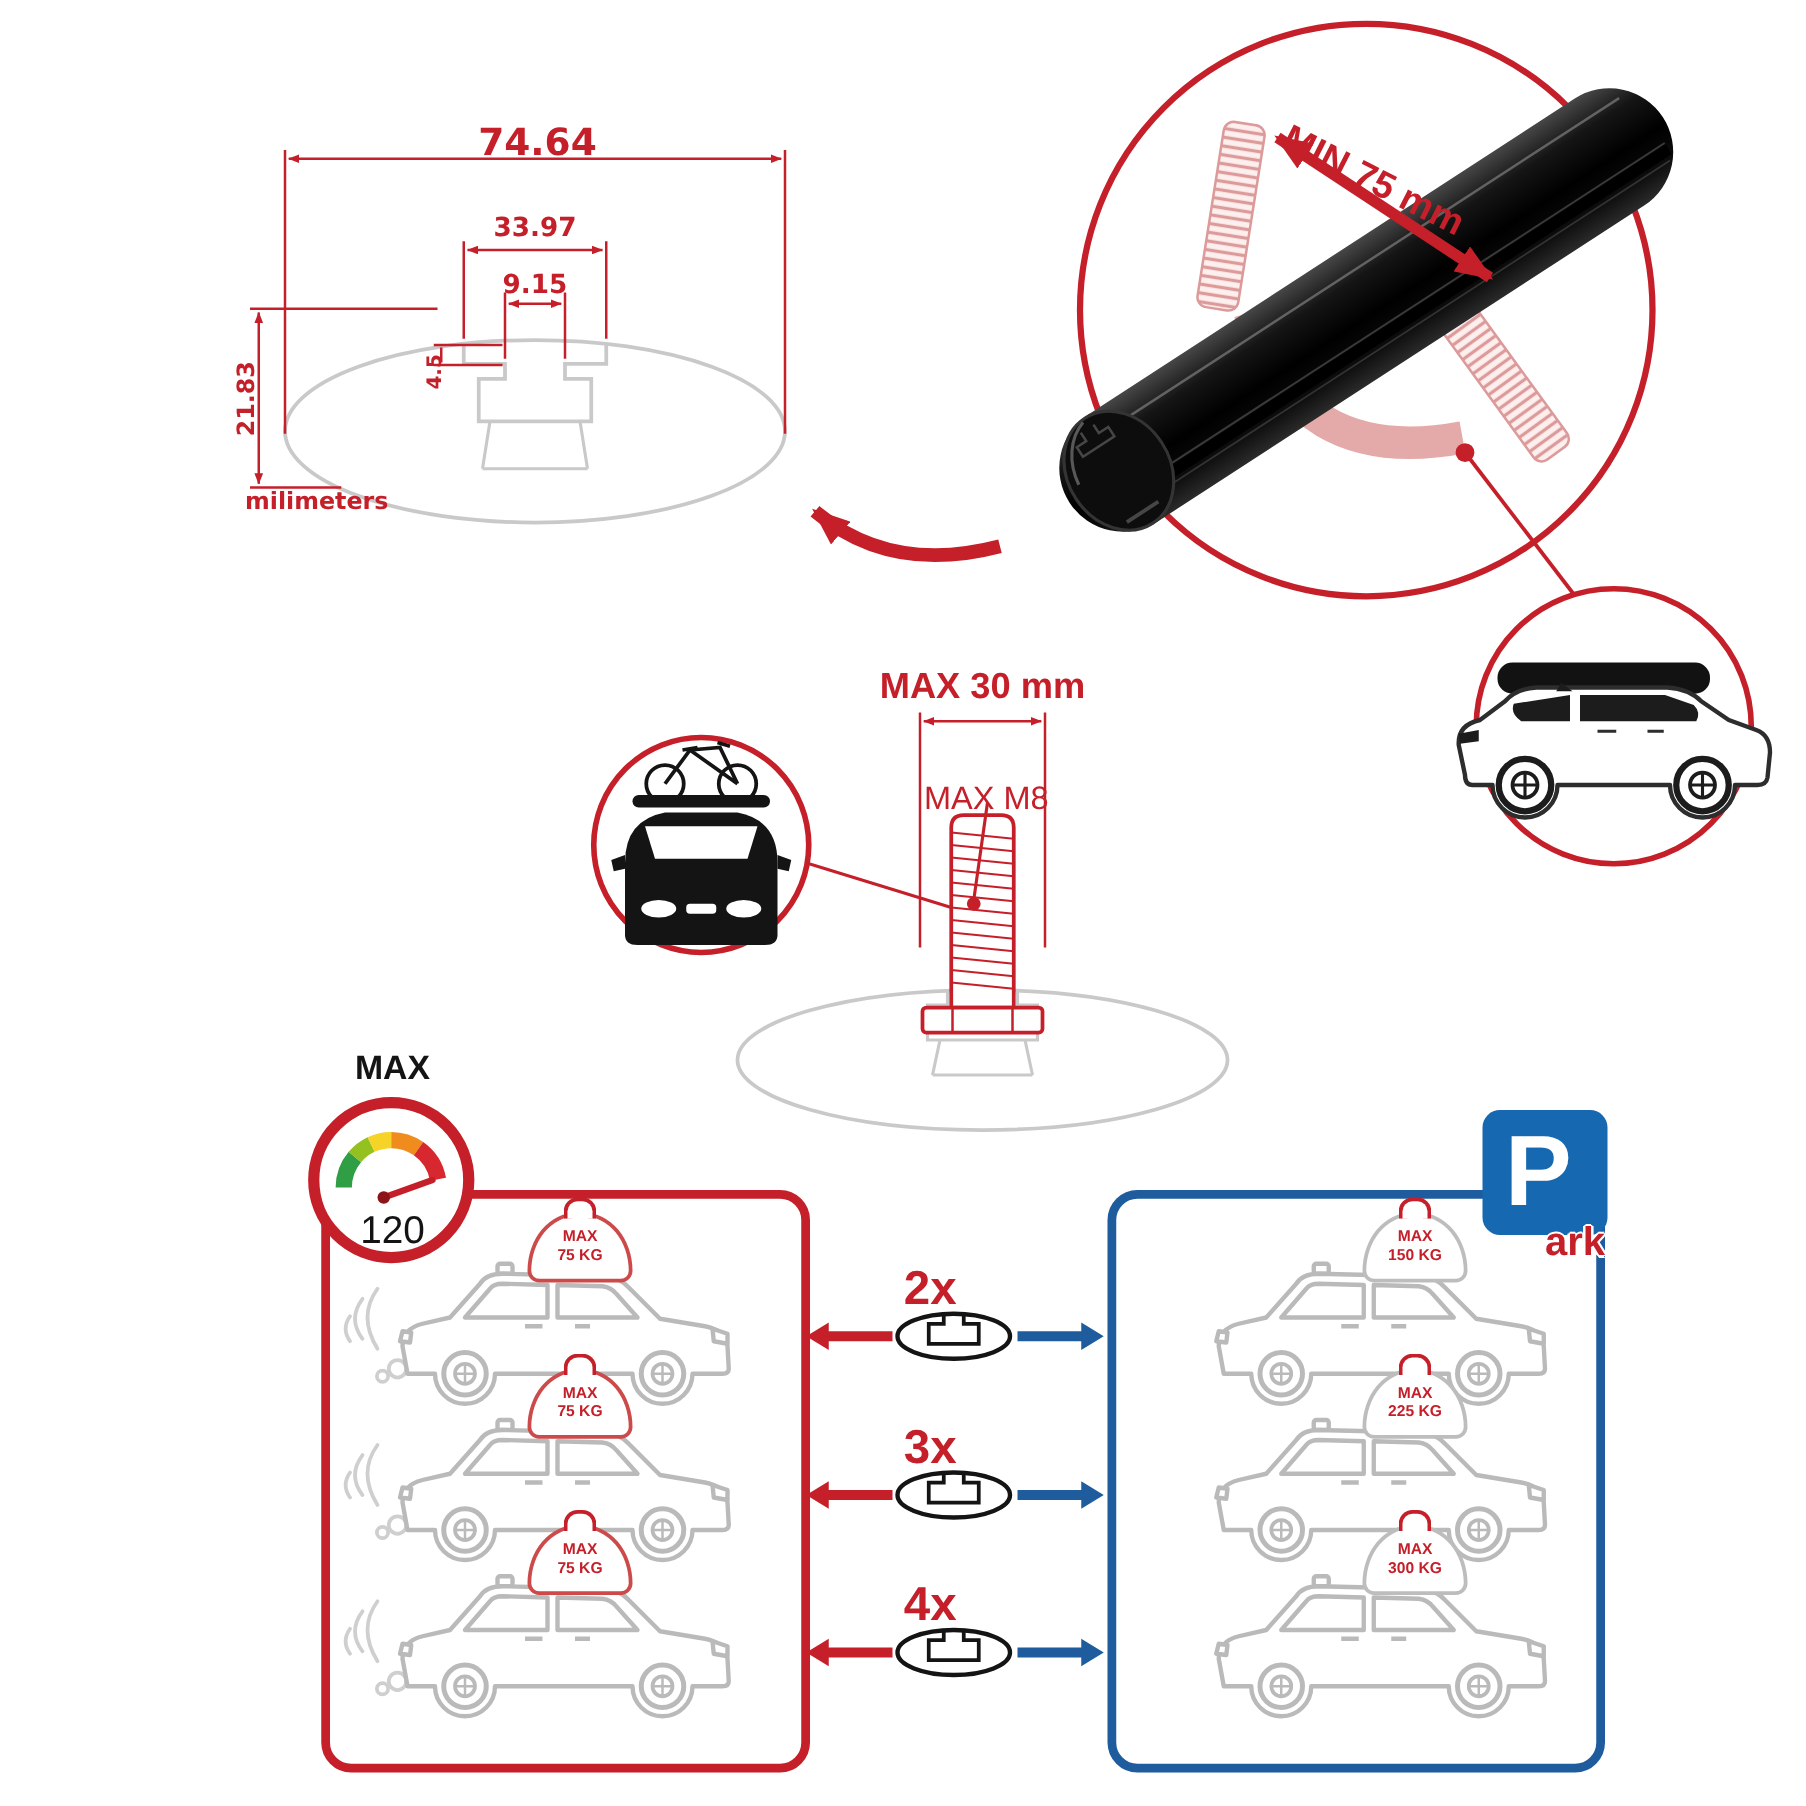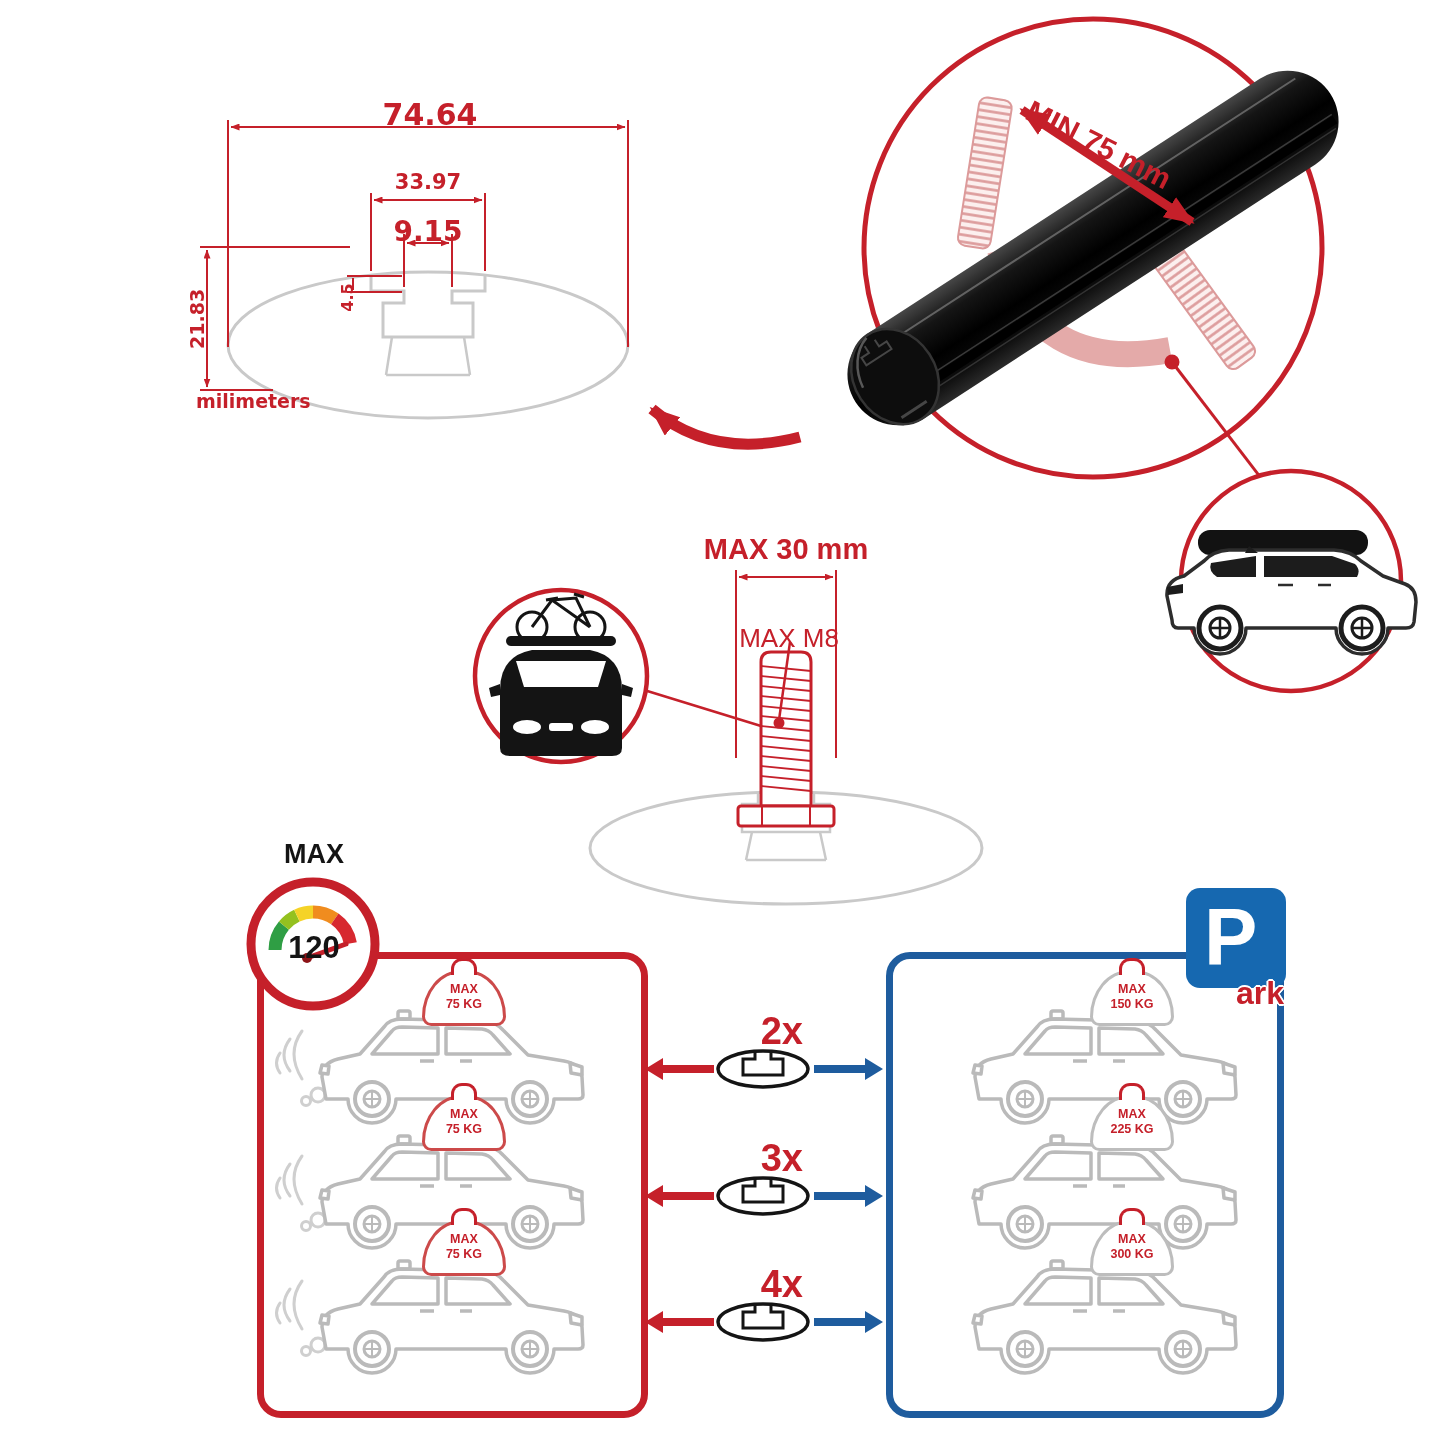--- a/index.html
+++ b/index.html
@@ -19,21 +19,21 @@
   .bag.grayb{border-color:#bdbdbd;}
   .bag::before{content:"";position:absolute;top:-15px;left:50%;transform:translateX(-50%);
        width:20px;height:14px;border:3px solid #c5202a;border-bottom:none;border-radius:11px 11px 0 0;background:#fff;}
   .bag .l1,.bag .l2{display:block;font:700 12.5px "Liberation Sans",sans-serif;color:#c5202a;line-height:1.2;}
   .bag .l1{margin-top:9px;}
   .marrow{position:absolute;width:62px;height:8px;z-index:2;}
   .marrow.r{background:#c5202a;}
   .marrow.r::before{content:"";position:absolute;left:-18px;top:-7px;border:11px solid transparent;border-right:18px solid #c5202a;}
   .marrow.b{background:#1e5c9e;}
   .marrow.b::after{content:"";position:absolute;right:-18px;top:-7px;border:11px solid transparent;border-left:18px solid #1e5c9e;}
-  .mult{position:absolute;left:723px;width:80px;text-align:right;font:700 38px "Liberation Sans",sans-serif;color:#c5202a;}
+  .mult{position:absolute;left:723px;width:80px;text-align:left;font:700 38px "Liberation Sans",sans-serif;color:#c5202a;}
   .micon{position:absolute;left:715px;z-index:2;}
   .psign{position:absolute;left:1186px;top:888px;width:100px;height:100px;background:#1668b0;border-radius:14px;z-index:6;}
   .pletter{position:absolute;left:18px;top:0;font:700 80px "Liberation Sans",sans-serif;color:#fff;line-height:98px;}
   .psuffix{position:absolute;left:50px;top:56px;font:700 32px "Liberation Sans",sans-serif;color:#c5202a;
      text-shadow:-2px 0 #fff,2px 0 #fff,0 -2px #fff,0 2px #fff,-1px -1px #fff,1px 1px #fff,1px -1px #fff,-1px 1px #fff;margin-top:31px;}
 </style>
 </head>
 <body>
 
 <div id="canvas">
@@ -102,21 +102,21 @@
       <line x1="307" y1="158" x2="349" y2="158" marker-start="url(#dimA)" marker-end="url(#dimA)"></line>
       <path d="M247,191 H302 M247,207 H302"></path>
       <line x1="253" y1="193" x2="253" y2="205"></line>
       <path d="M100,162 H250 M100,305 H173"></path>
       <line x1="107" y1="165" x2="107" y2="302" marker-start="url(#dimA)" marker-end="url(#dimA)"></line>
     </g>
     <path d="M700,352 Q612,375 552,324" stroke="#c5202a" stroke-width="11" fill="none" marker-end="url(#bigA)"></path>
   </svg>
   <span class="t dim ctr" style="left:355px;top:97px;width:150px;font-size:30px">74.64</span>
   <span class="t dim ctr" style="left:368px;top:170px;width:120px;font-size:21px">33.97</span>
-  <span class="t dim ctr" style="left:378px;top:215px;width:100px;font-size:28px">9.15</span>
+  <span class="t dim ctr" style="left:378px;top:215px;width:100px;font-size:21px">9.15</span>
   <span class="t dim ctr" style="left:327px;top:288px;width:40px;font-size:16px;transform:rotate(-90deg)">4.5</span>
   <span class="t dim ctr" style="left:167px;top:308px;width:60px;font-size:19px;transform:rotate(-90deg)">21.83</span>
   <span class="t dim" style="left:196px;top:390px;font-size:19px">milimeters</span>
 
   <svg class="abs" style="left:810px;top:10px" width="635" height="700" viewBox="0 0 635 700">
     <circle cx="283" cy="238" r="229" stroke="#c5202a" stroke-width="5" fill="none"></circle>
     <g stroke="#dc9a9a" stroke-width="2">
       <path d="M190,240 Q225,365 360,340" fill="none" stroke="#e4aaa9" stroke-width="26"></path>
       <g transform="rotate(9 175 165)">
           <rect x="158" y="88" width="33" height="150" rx="8" fill="url(#thrP)"></rect>
@@ -204,21 +204,21 @@
     <g fill="none" stroke-width="13">
       <path d="M32,78 A38,38 0 0 1 40.9,53.6" stroke="#2f9e44"></path>
       <path d="M40.9,53.6 A38,38 0 0 1 53.9,43.6" stroke="#94c11f"></path>
       <path d="M53.9,43.6 A38,38 0 0 1 70,40" stroke="#f5d327"></path>
       <path d="M70,40 A38,38 0 0 1 91.8,46.9" stroke="#f08c1e"></path>
       <path d="M91.8,46.9 A38,38 0 0 1 107.4,71.4" stroke="#d7282f"></path>
     </g>
     <line x1="64" y1="86" x2="103" y2="72" stroke="#c5202a" stroke-width="5" stroke-linecap="round"></line>
     <circle cx="64" cy="86" r="5" fill="#8c1317"></circle>
   </svg>
-  <span class="t ctr" style="left:271px;top:930px;width:86px;font-weight:700;font-size:31px;color:#141414;z-index:6">120</span>
+  <span class="t ctr" style="left:271px;top:966px;width:86px;font-weight:400;font-size:31px;color:#141414;z-index:6">120</span>
   <span class="t ctr" style="left:263px;top:1018px;width:100px;font-weight:700;font-size:27px;color:#141414">km/h</span>
 
   <div class="panel redp">
     <svg class="car-svg" style="left:8px;top:38px" width="334" height="130" viewBox="0 0 334 130">
         <use href="#motionMarks"></use>
         <use href="#carSide" x="30"></use>
       </svg>
     <div class="bag" style="left:158px;top:11px">
       <span class="l1">MAX</span>
       <span class="l2">75 KG</span>

